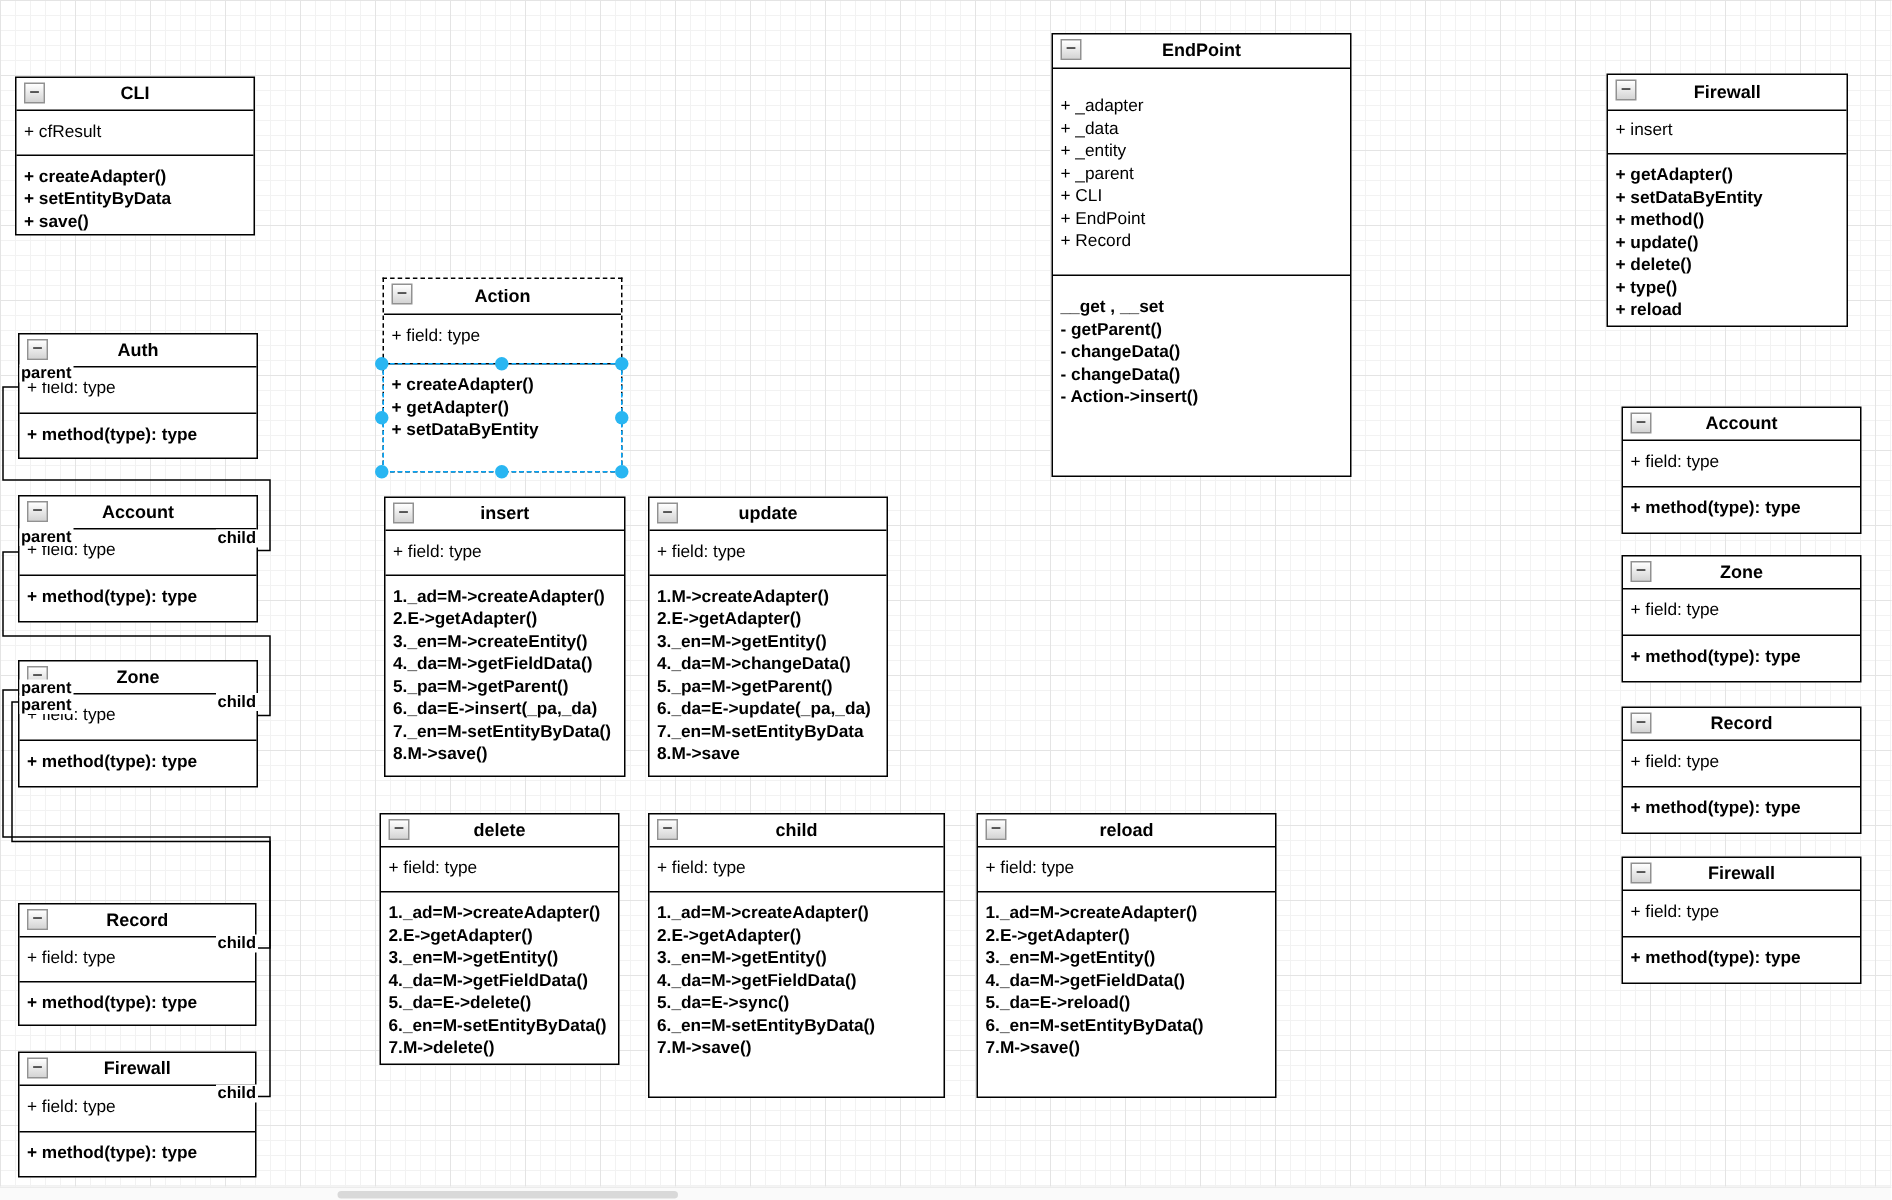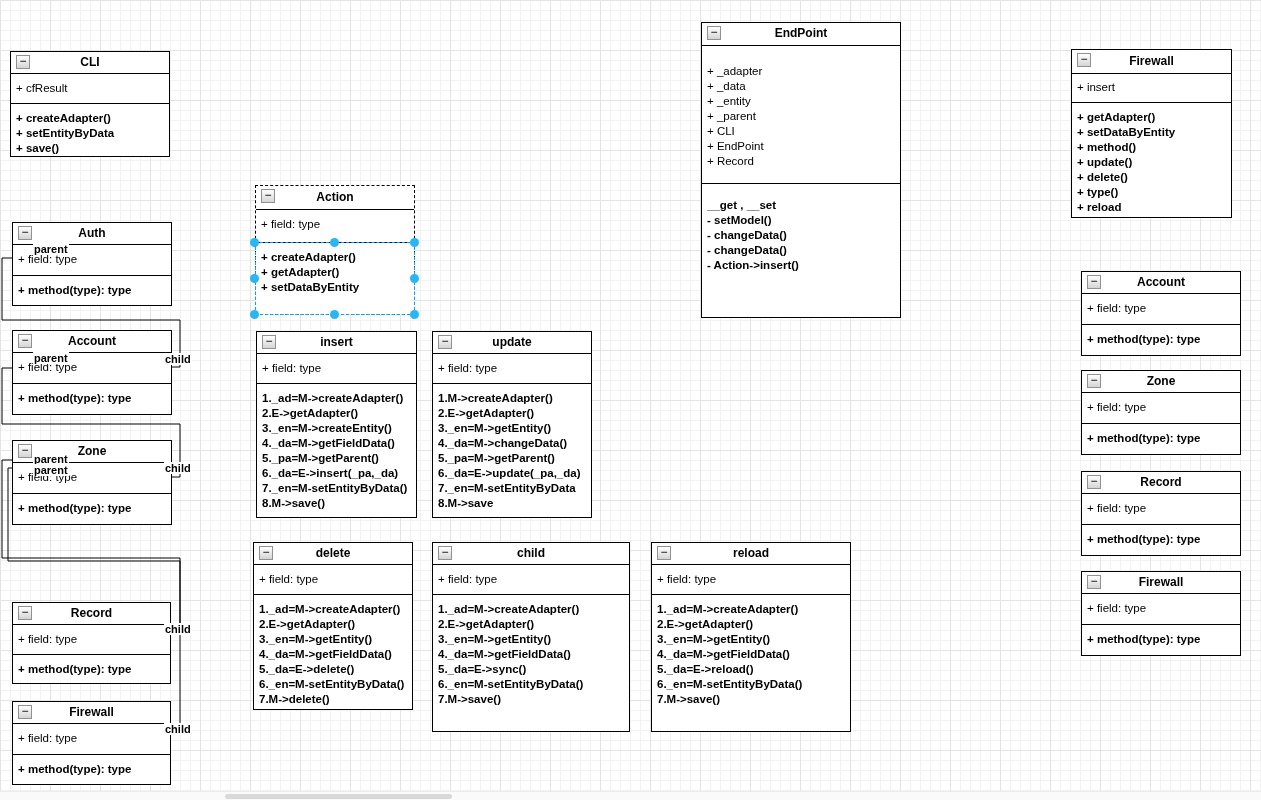--- a/index.html
+++ b/index.html
@@ -35,21 +35,21 @@
     position:absolute;left:5px;top:3px;width:14px;height:14px;
     border:1px solid #919191;background:linear-gradient(#ffffff,#d4d4d4);
     font-weight:normal;font-size:12px;line-height:11px;text-align:center;cursor:pointer;
   }
   .sec{flex:0 0 auto;padding:7px 5px 3px 5px;overflow:hidden;}
   .sec.fields{border-bottom:1px solid var(--box-border);}
   .sec.methods{flex:1 1 auto;font-weight:bold;}
   .sec .line{line-height:15px;font-size:11.5px;white-space:nowrap;}
   .elabel{
     position:absolute;z-index:3;background:#fff;font-size:11px;font-weight:bold;
-    line-height:12px;padding:0 1px;margin-left:20px;
+    line-height:12px;padding:0 1px;
   }
   .sel-rect{position:absolute;z-index:4;border:1px dashed var(--sel-outline);pointer-events:none;}
   .handle{
     position:absolute;z-index:5;width:9px;height:9px;border-radius:50%;
     background:var(--handle);cursor:pointer;
   }
   .hscroll-track{
     position:absolute;left:0;right:0;bottom:0;height:9px;z-index:6;
     background:#fafafa;border-top:1px solid #ececec;
   }
@@ -266,21 +266,21 @@
       <div class="line">+ _adapter</div>
       <div class="line">+ _data</div>
       <div class="line">+ _entity</div>
       <div class="line">+ _parent</div>
       <div class="line">+ CLI</div>
       <div class="line">+ EndPoint</div>
       <div class="line">+ Record</div>
     </div>
   <div class="sec methods" style="padding-top:14px">
       <div class="line">__get , __set</div>
-      <div class="line">- setModel()</div>
+      <div class="line">- getParent()</div>
       <div class="line">- changeData()</div>
       <div class="line">- changeData()</div>
       <div class="line">- Action-&gt;insert()</div>
     </div>
 </div>
 
 <div class="cls" style="left:1071px;top:49px;width:161px;height:169px">
   <div class="hdr" style="height:24px;line-height:23px">
     <span class="cbtn">−</span>
     <span>Firewall</span>

